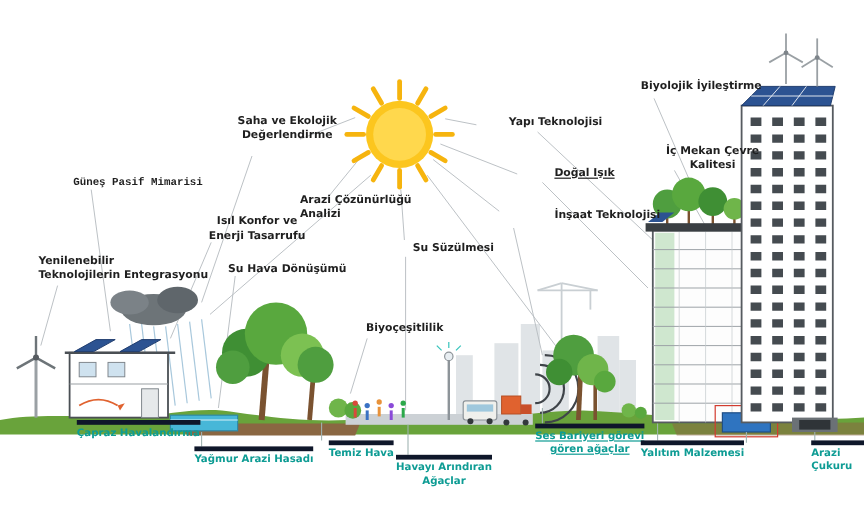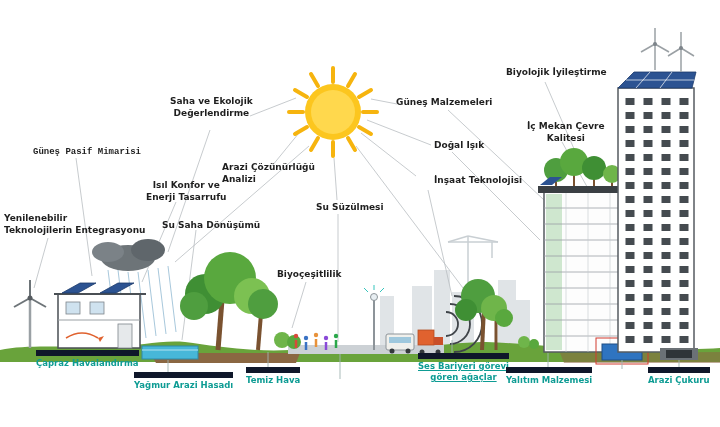--- a/index.html
+++ b/index.html
@@ -1,22 +1,22 @@
 <!DOCTYPE html>
 <html style="--teal_label: #0e9c94; --black_label: #1f1f1f; --sun_yellow: #ffd84d; --sun_orange: #f6b40e; --grass_green: #69a33b; --tree_green: #4f9e3f; --soil_brown: #8a6742; --solar_blue: #2c5392; --water_blue: #47b7d8; --pipe_red: #d23b2f; --cloud_gray: #6d7478; --line_gray: #b9bec2;"><head>
 <meta charset="utf-8">
 <style>
   * { margin:0; padding:0; box-sizing:border-box; }
   html,body { background:#ffffff; font-family:"DejaVu Sans","Liberation Sans",sans-serif; }
   .canvas { position:relative; width:720px; height:427px; background:#fff; overflow:hidden; }
   .scene  { position:absolute; left:0; top:0; width:720px; height:427px; }
-  .lbl { position:absolute; white-space:pre-line; line-height:1.3; }
+  .lbl { position:absolute; white-space:pre-line; line-height:1.3;margin-left:28px; }
   .lbl.black { color:var(--black_label,#1f1f1f); font-size:9px; font-weight:bold; }
   .lbl.teal  { color:var(--teal_label,#0e9c94); font-size:8.5px; font-weight:bold; }
-  .lbl.rule  { border-top:6px solid #0f172a; padding-top:2px; }
+  .lbl.rule  { border-top:4px solid #0f172a; padding-top:2px; }
   .center { text-align:center; }
 </style>
 </head>
 <body>
 
 <div class="canvas">
 
   <svg class="scene" viewBox="0 0 720 427" xmlns="http://www.w3.org/2000/svg">
 
     <g fill="#e0e4e7">
@@ -281,35 +281,37 @@
       <line x1="622" y1="360" x2="622" y2="369"></line>
       <line x1="679" y1="360" x2="679" y2="367"></line>
     </g>
   </svg>
 
   <div class="lbl black" style="left:33px; top:147px;font-family:Liberation Mono, monospace;">Güneş Pasif Mimarisi</div>
   <div class="lbl black" style="left:4px; top:213px;">Yenilenebilir
 Teknolojilerin Entegrasyonu</div>
   <div class="lbl black center" style="left:146px; top:180px;">Isıl Konfor ve
 Enerji Tasarrufu</div>
-  <div class="lbl black" style="left:162px; top:220px;">Su Saha Dönüşümü</div>
+  <div class="lbl black" style="left:162px; top:220px;">Su Hava Dönüşümü</div>
   <div class="lbl black center" style="left:170px; top:96px;">Saha ve Ekolojik
 Değerlendirme</div>
   <div class="lbl black" style="left:222px; top:162px;">Arazi Çözünürlüğü
 Analizi</div>
   <div class="lbl black" style="left:316px; top:202px;">Su Süzülmesi</div>
   <div class="lbl black" style="left:277px; top:269px;">Biyoçeşitlilik</div>
-  <div class="lbl black" style="left:396px; top:97px;">Güneş Malzemeleri</div>
-  <div class="lbl black" style="left:434px; top:140px;">Doğal Işık</div>
+  <div class="lbl black" style="left:396px; top:97px;">Yapı Teknolojisi</div>
+  <div class="lbl black" style="left:434px; top:140px;text-decoration:underline;">Doğal Işık</div>
   <div class="lbl black" style="left:402px; top:175px;padding-left:32px;">İnşaat Teknolojisi</div>
   <div class="lbl black" style="left:506px; top:67px;">Biyolojik İyileştirme</div>
   <div class="lbl black center" style="left:527px; top:121px;">İç Mekan Çevre
 Kalitesi</div>
 
   <div class="lbl teal rule" style="left:36px; top:350px;">Çapraz Havalandırma</div>
   <div class="lbl teal rule" style="left:134px; top:372px;">Yağmur Arazi Hasadı</div>
   <div class="lbl teal rule" style="left:246px; top:367px;">Temiz Hava</div>
+  <div class="lbl teal rule center" style="left:302px; top:379px;">Havayı Arındıran
+Ağaçlar</div>
   <div class="lbl teal rule center" style="left:418px; top:353px;text-decoration:underline;">Ses Bariyeri görevi
 gören ağaçlar</div>
   <div class="lbl teal rule" style="left:506px; top:367px;">Yalıtım Malzemesi</div>
   <div class="lbl teal rule" style="left:648px; top:367px;">Arazi Çukuru</div>
 
 </div>
 
 </body></html>

